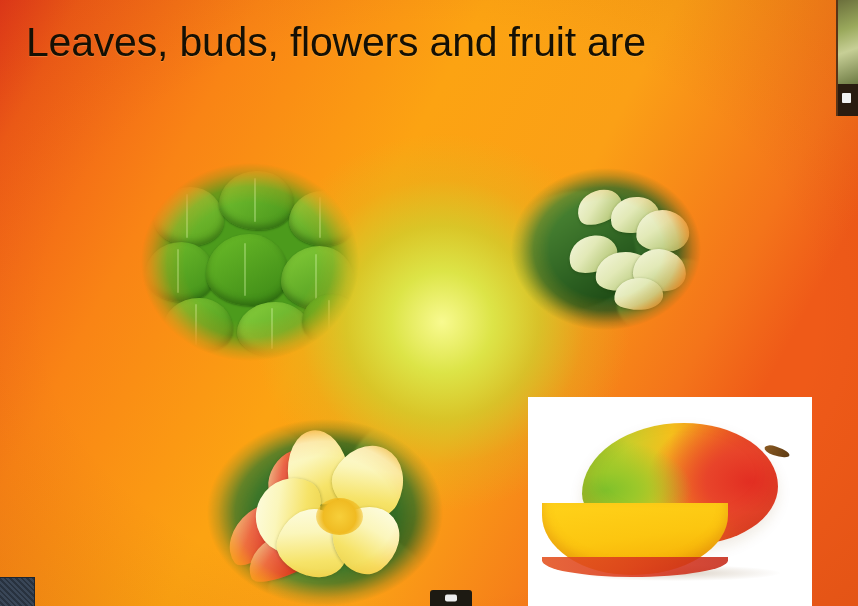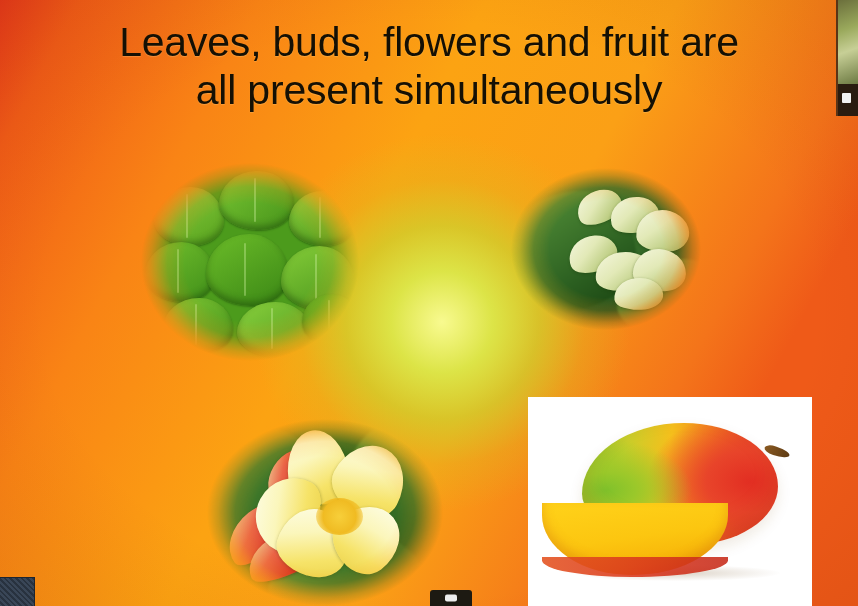--- a/index.html
+++ b/index.html
@@ -49,21 +49,20 @@
         rgba(120,30,0,0.10) 85%,
         rgba(120,25,0,0.20) 100%);
   }
 
   
   .title {
     position: absolute;
     left: 0;
     top: 18px;
     width: 858px;
-    text-align: center;
     color: #151004;
     font-size: 41px;
     line-height: 48px;
     font-weight: 400;
     letter-spacing: -0.2px;
     padding: 0 26px;
     box-sizing: border-box;
     text-shadow: 0 1px 1px rgba(255,220,150,0.28);
   }
   .title .l2 { display: block; }
@@ -268,21 +267,20 @@
 <body>
 
 <div id="slide">
 
   <div class="bg-base"></div>
   <div class="bg-glow"></div>
   <div class="bg-vignette"></div>
 
   <div class="title">
     <span>Leaves, buds, flowers and fruit are</span>
-    <span class="l2">all present simultaneously</span>
   </div>
 
   <div class="oval" id="leaves-photo">
     <div class="leaves-bg">
       <div class="leaf" style="left:6%;top:12%;width:32%;height:30%;background:linear-gradient(150deg,#8ed03f,#55a11d);"></div>
       <div class="leaf" style="left:36%;top:4%;width:34%;height:30%;background:linear-gradient(140deg,#7ac833,#46921a);"></div>
       <div class="leaf" style="left:68%;top:14%;width:30%;height:28%;background:linear-gradient(160deg,#8bce3c,#4f9a1d);"></div>
       <div class="leaf" style="left:2%;top:40%;width:32%;height:30%;background:linear-gradient(145deg,#74c12d,#3f8e19);"></div>
       <div class="leaf" style="left:30%;top:36%;width:38%;height:36%;background:linear-gradient(150deg,#6cbd29,#3a8615);"></div>
       <div class="leaf" style="left:64%;top:42%;width:34%;height:32%;background:linear-gradient(155deg,#84cc38,#4a951c);"></div>

